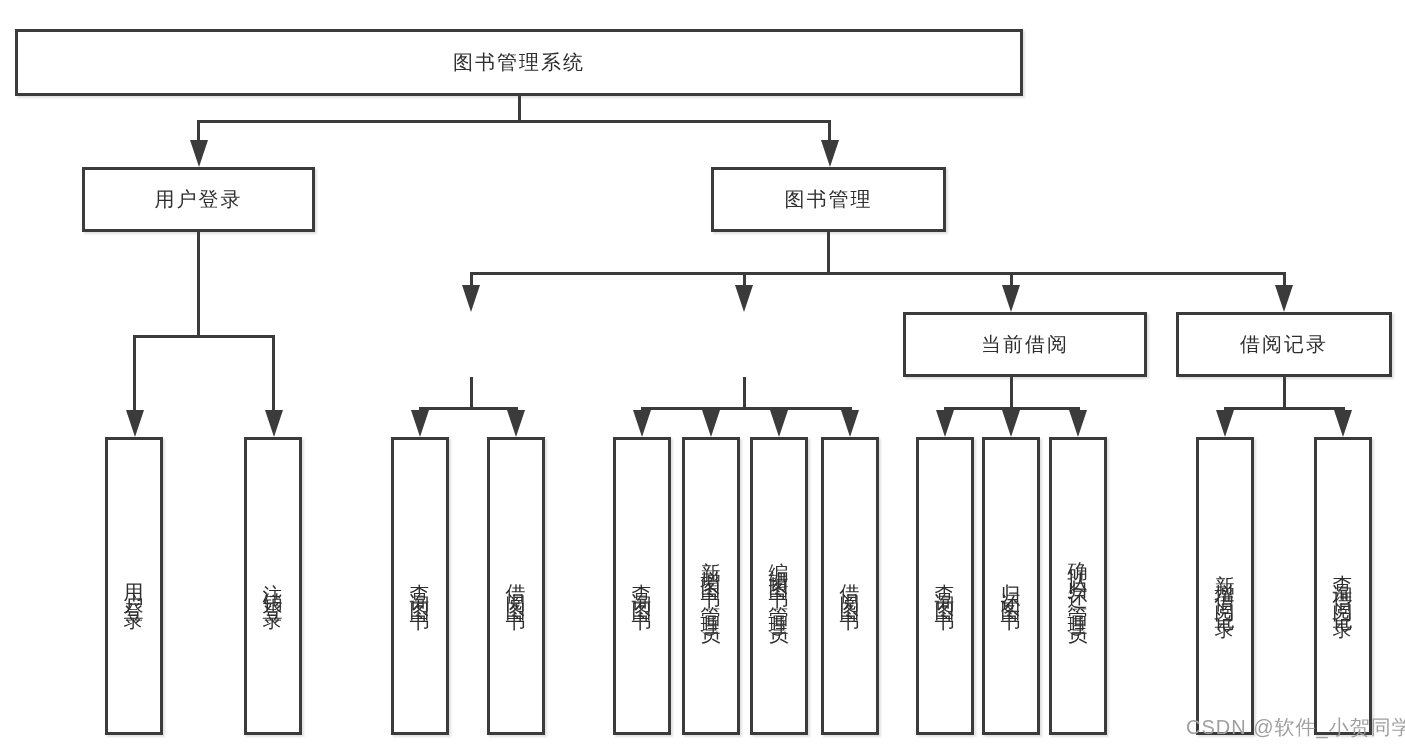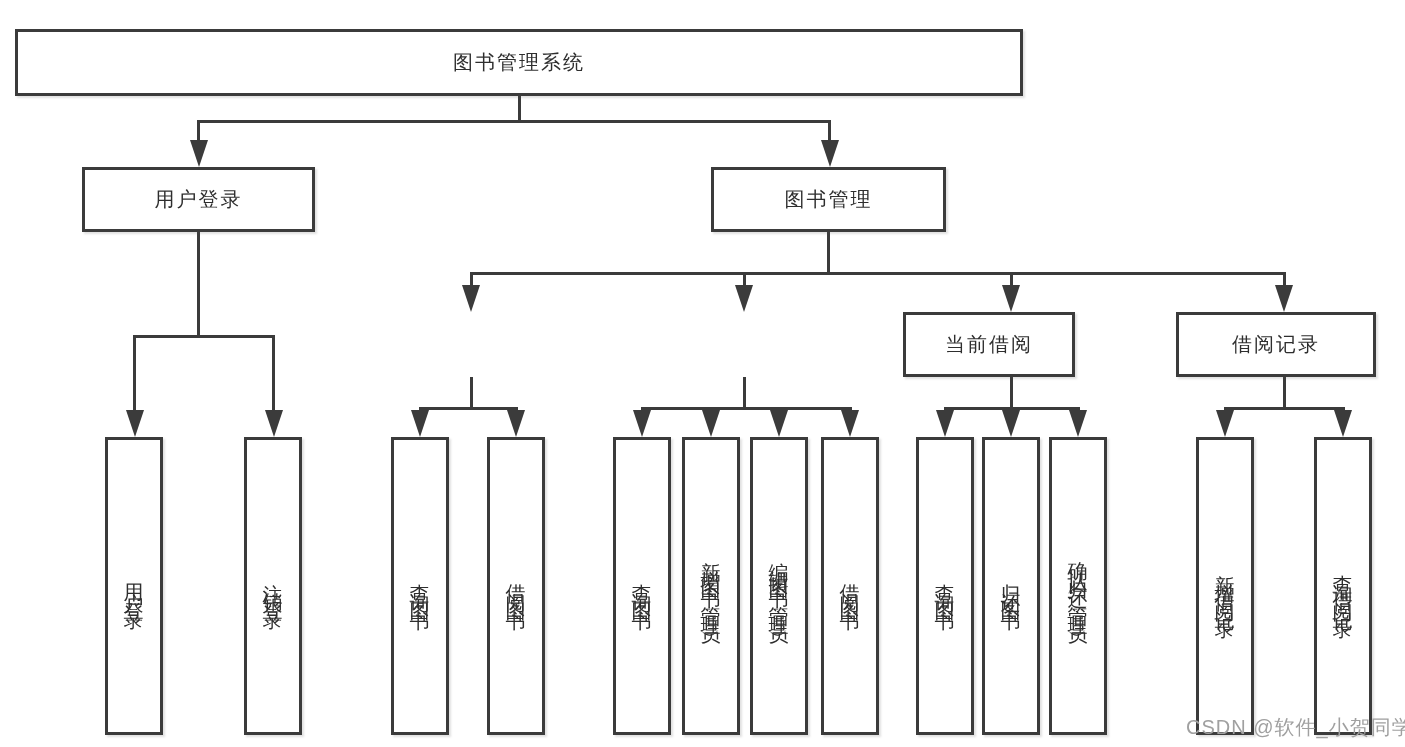--- a/index.html
+++ b/index.html
@@ -115,22 +115,22 @@
     <div class="ar" style="left:1216px;top:410px"></div>
     <div class="ln" style="left:1342px;top:407px;width:3px;height:8px"></div>
     <div class="ar" style="left:1334px;top:410px"></div>
   </div>
 
   <div class="box h" style="left:15px;top:29px;width:1008px;height:67px">图书管理系统</div>
 
   <div class="box h" style="left:82px;top:167px;width:233px;height:65px">用户登录</div>
   <div class="box h" style="left:711px;top:167px;width:235px;height:65px">图书管理</div>
 
-  <div class="box h" style="left:903px;top:312px;width:172px;height:65px">当前借阅</div>
-  <div class="box h" style="left:1176px;top:312px;width:200px;height:65px">借阅记录</div>
+  <div class="box h" style="left:903px;top:312px;width:244px;height:65px">当前借阅</div>
+  <div class="box h" style="left:1176px;top:312px;width:216px;height:65px">借阅记录</div>
 
   <div class="box v" style="left:105px;top:437px;width:58px;height:298px">用户登录</div>
   <div class="box v" style="left:244px;top:437px;width:58px;height:298px">注销登录</div>
 
   <div class="box v" style="left:391px;top:437px;width:58px;height:298px">查询图书</div>
   <div class="box v" style="left:487px;top:437px;width:58px;height:298px">借阅图书</div>
 
   <div class="box v" style="left:613px;top:437px;width:58px;height:298px">查询图书</div>
   <div class="box v" style="left:682px;top:437px;width:58px;height:298px">新增图书（管理员）</div>
   <div class="box v" style="left:750px;top:437px;width:58px;height:298px">编辑图书（管理员）</div>

